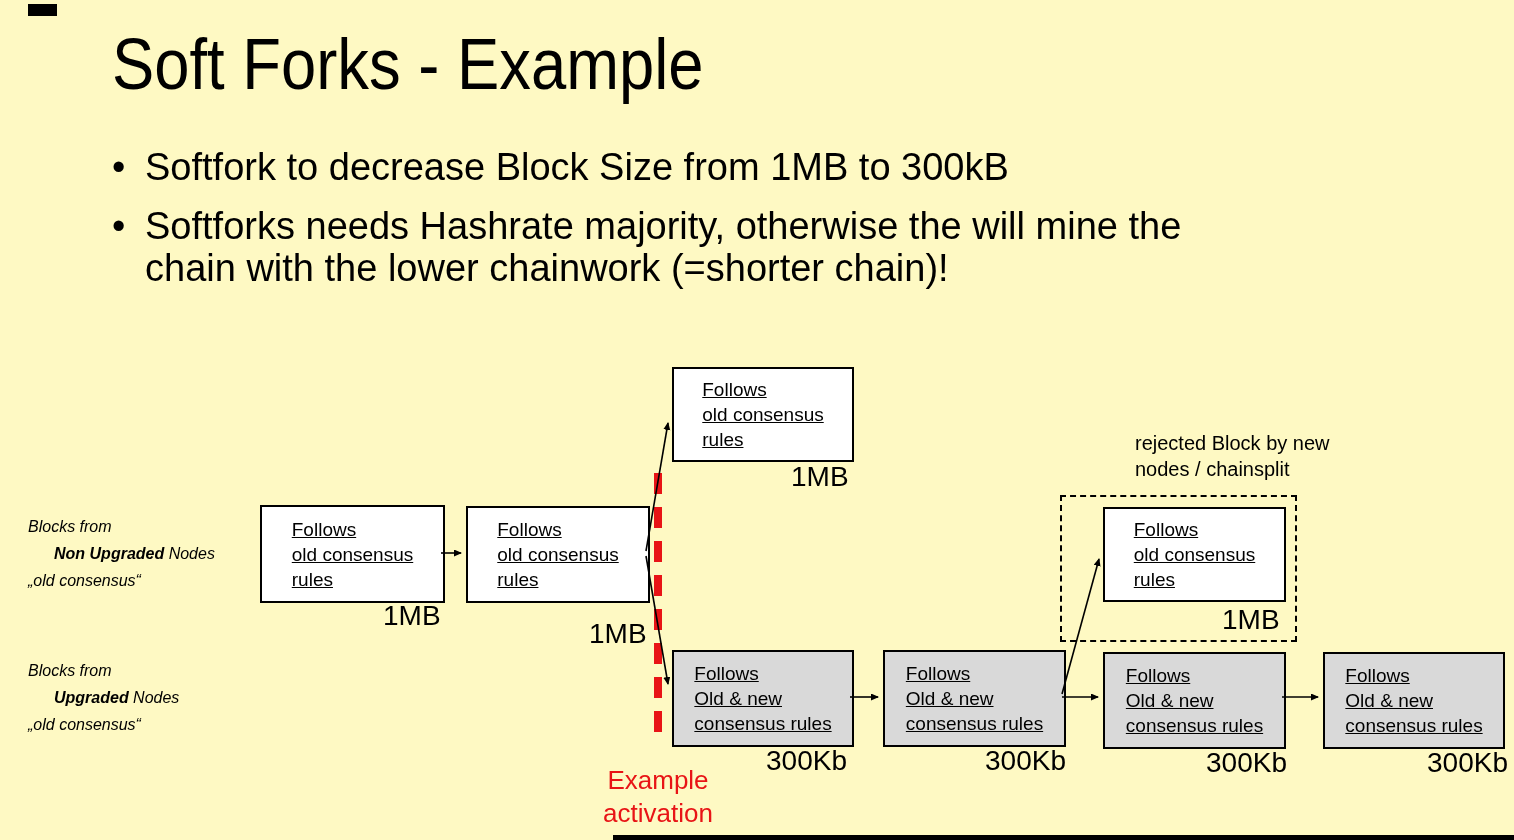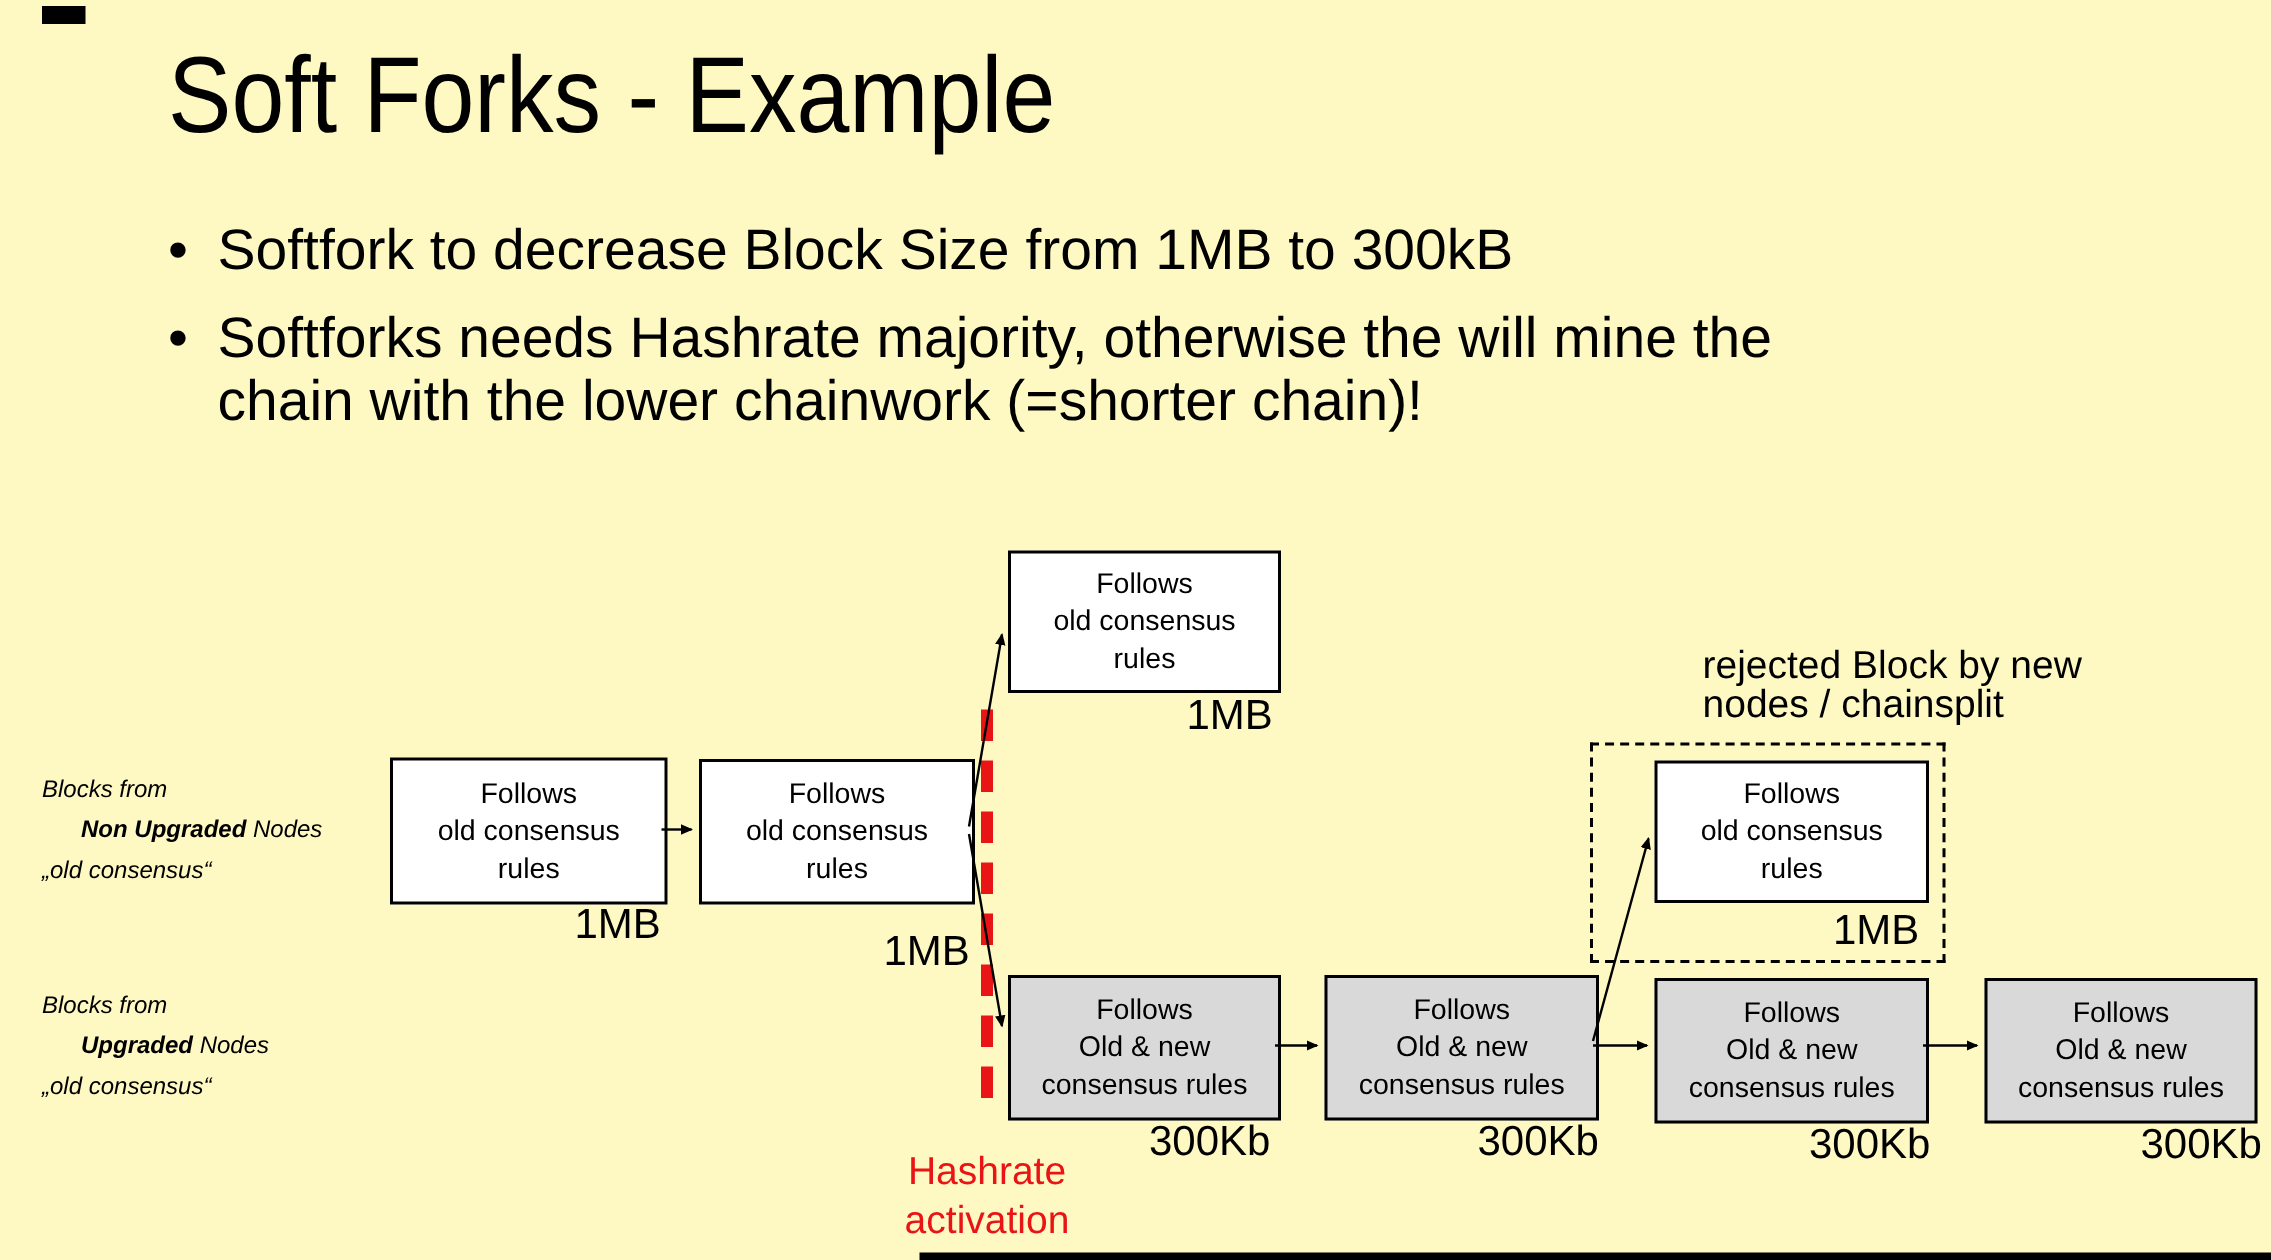--- a/index.html
+++ b/index.html
@@ -14,33 +14,33 @@
     left:112px;top:24px;font-size:72px;line-height:1.12;white-space:nowrap;
     transform:scaleX(0.88);transform-origin:0 0;font-weight:400;
   }
 
   .bullets{left:112px;top:146px;display:flex;flex-direction:column;gap:17px;}
   .bullet-row{display:flex;font-size:38px;line-height:42px;}
   .bullet-dot{width:33px;flex:0 0 33px;}
 
   .box{
     position:absolute;border:2px solid #000;background:#fff;
-    display:flex;align-items:center;justify-content:center;text-align:center;
-    font-size:19px;line-height:25px;
+    display:flex;align-items:center;justify-content:center;text-align:left;
+    font-size:19px;line-height:25px;text-decoration:underline;
   }
   .box.new{background:#d9d9d9;}
 
   .size-label{position:absolute;font-size:28px;line-height:30px;white-space:nowrap;}
 
   .side-label{position:absolute;left:28px;font-size:16px;line-height:27px;white-space:nowrap;font-style:italic;}
   .side-label b{font-weight:700;margin-left:26px;}
 
   .dashed-rect{position:absolute;border:2px dashed #000;background:transparent;}
 
-  .rejected-note{position:absolute;left:1135px;top:430px;font-size:26px;line-height:26px;}
+  .rejected-note{position:absolute;left:1135px;top:430px;font-size:20px;line-height:26px;}
 
   .activation{
     position:absolute;left:558px;top:764px;width:200px;text-align:center;
     color:#e81416;font-size:26px;line-height:33px;
   }
 
   .bar{position:absolute;background:#000;}
 
   svg.overlay{position:absolute;left:0;top:0;pointer-events:none;}
 </style>
@@ -113,21 +113,21 @@
   <div class="box new pre" style="left:1103px;top:652px;width:179px;height:93px;">Follows
 Old &amp; new
 consensus rules</div>
   <div class="size-label" style="left:1206px;top:748px;">300Kb</div>
 
   <div class="box new pre" style="left:1323px;top:652px;width:178px;height:93px;"><span class="pre">Follows
 Old &amp; new
 consensus rules</span></div>
   <div class="size-label" style="left:1427px;top:748px;">300Kb</div>
 
-  <div class="activation pre">Hashrate
+  <div class="activation pre">Example
 activation</div>
 
   <svg class="overlay" width="1514" height="840" viewBox="0 0 1514 840">
     <defs>
       <marker id="ah" markerWidth="9" markerHeight="8" refX="7" refY="3.5" orient="auto" markerUnits="userSpaceOnUse">
         <path d="M0,0 L8,3.5 L0,7 z" fill="#000"></path>
       </marker>
     </defs>
 
     <line x1="658" y1="473" x2="658" y2="742" stroke="#e81416" stroke-width="8" stroke-dasharray="21 13"></line>

